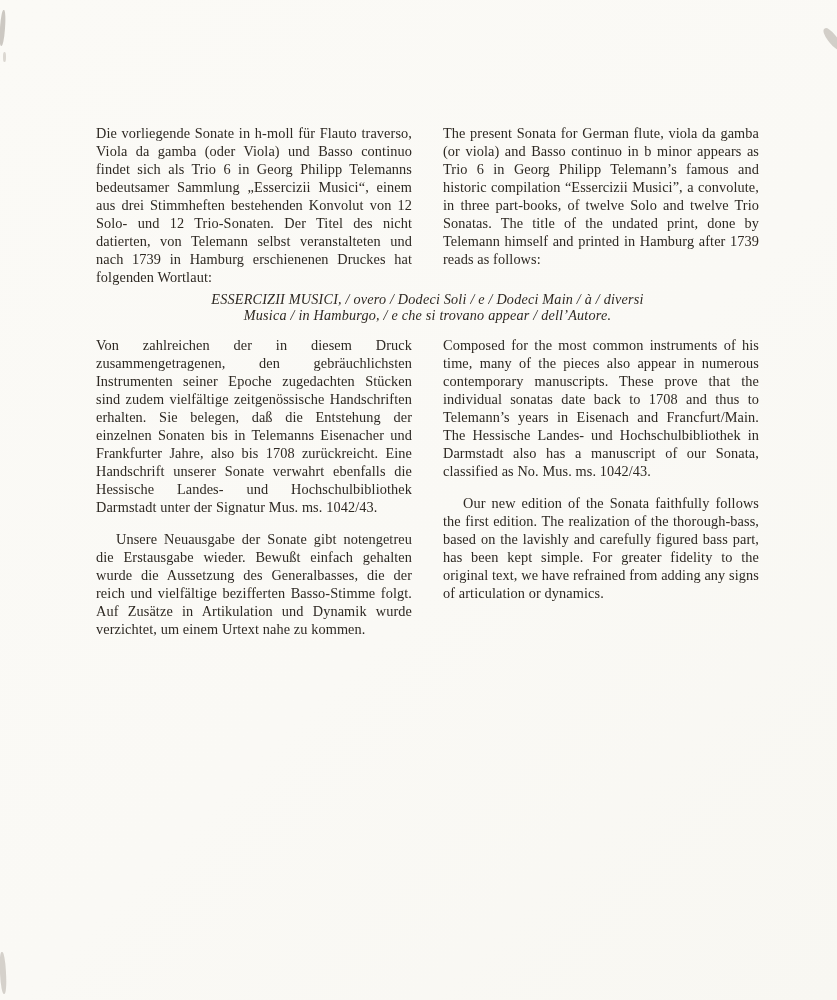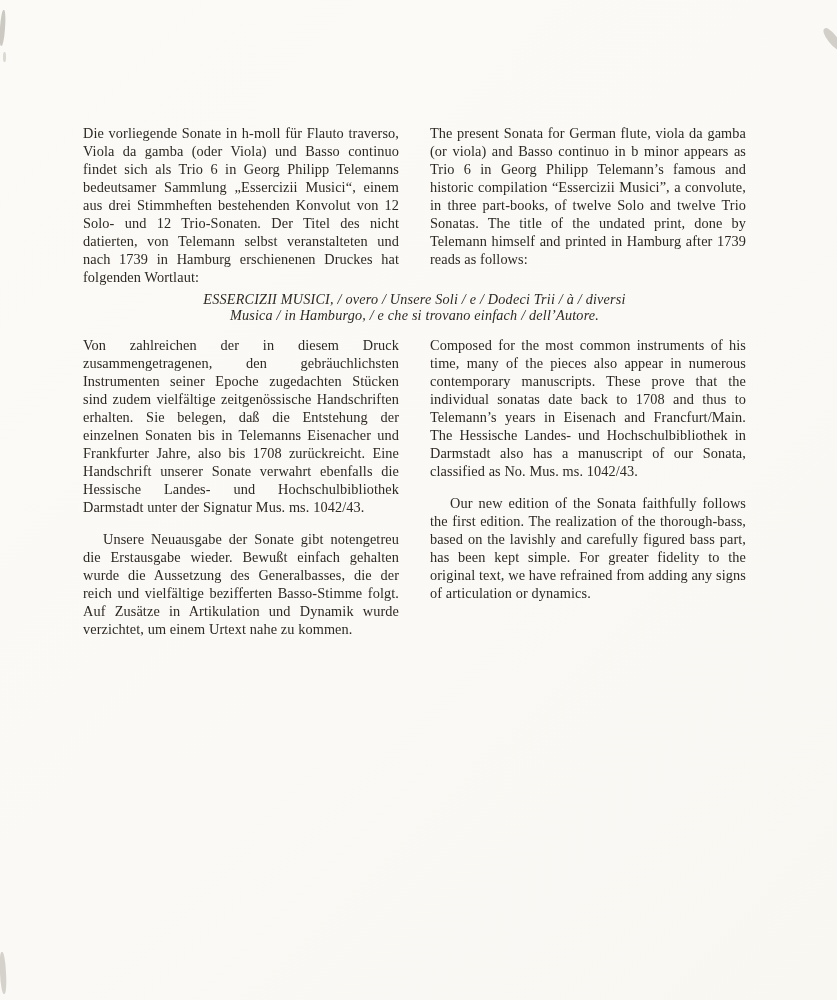--- a/index.html
+++ b/index.html
@@ -12,21 +12,21 @@
     width: 837px;
     height: 1000px;
     margin: 0 auto;
     background: linear-gradient(135deg, #fbfaf6 0%, #faf9f5 55%, #f8f7f2 100%);
     overflow: hidden;
     font-family: "Liberation Serif", "DejaVu Serif", serif;
     color: #2d2822;
   }
   .text-area {
     position: absolute;
-    left: 83px;
+    left: 96px;
     top: 124px;
     width: 663px;
   }
   .columns {
     display: flex;
     justify-content: space-between;
   }
   .col {
     width: 316px;
   }
@@ -90,22 +90,22 @@
     <div class="columns">
       <div class="col">
         <p class="para">Die vorliegende Sonate in h-moll für Flauto traverso, Viola da gamba (oder Viola) und Basso continuo findet sich als Trio 6 in Georg Philipp Telemanns bedeutsamer Sammlung „Essercizii Musici“, einem aus drei Stimmheften bestehenden Konvolut von 12 Solo- und 12 Trio-Sonaten. Der Titel des nicht datierten, von Telemann selbst veranstalteten und nach 1739 in Hamburg erschienenen Druckes hat folgenden Wortlaut:</p>
       </div>
       <div class="col">
         <p class="para">The present Sonata for German flute, viola da gamba (or viola) and Basso continuo in b minor appears as Trio 6 in Georg Philipp Telemann’s famous and historic compilation “Essercizii Musici”, a convolute, in three part-books, of twelve Solo and twelve Trio Sonatas. The title of the undated print, done by Telemann himself and printed in Hamburg after 1739 reads as follows:</p>
       </div>
     </div>
 
     <div class="title-citation">
-      <div>ESSERCIZII MUSICI, / overo / Unsere Soli / e / Dodeci Trii / à / diversi</div>
-      <div>Musica / in Hamburgo, / e che si trovano einfach / dell’Autore.</div>
+      <div>ESSERCIZII MUSICI, / overo / Dodeci Soli / e / Dodeci Main / à / diversi</div>
+      <div>Musica / in Hamburgo, / e che si trovano appear / dell’Autore.</div>
     </div>
 
     <div class="columns">
       <div class="col">
         <p class="para">Von zahlreichen der in diesem Druck zusammengetragenen, den gebräuchlichsten Instrumenten seiner Epoche zugedachten Stücken sind zudem vielfältige zeitgenössische Handschriften erhalten. Sie belegen, daß die Entstehung der einzelnen Sonaten bis in Telemanns Eisenacher und Frankfurter Jahre, also bis 1708 zurückreicht. Eine Handschrift unserer Sonate verwahrt ebenfalls die Hessische Landes- und Hochschulbibliothek Darmstadt unter der Signatur Mus. ms. 1042/43.</p>
         <p class="para indent">Unsere Neuausgabe der Sonate gibt notengetreu die Erstausgabe wieder. Bewußt einfach gehalten wurde die Aussetzung des Generalbasses, die der reich und vielfältige bezifferten Basso-Stimme folgt. Auf Zusätze in Artikulation und Dynamik wurde verzichtet, um einem Urtext nahe zu kommen.</p>
       </div>
       <div class="col">
         <p class="para">Composed for the most common instruments of his time, many of the pieces also appear in numerous contemporary manuscripts. These prove that the individual sonatas date back to 1708 and thus to Telemann’s years in Eisenach and Francfurt/Main. The Hessische Landes- und Hochschulbibliothek in Darmstadt also has a manuscript of our Sonata, classified as No. Mus. ms. 1042/43.</p>
         <p class="para indent">Our new edition of the Sonata faithfully follows the first edition. The realization of the thorough-bass, based on the lavishly and carefully figured bass part, has been kept simple. For greater fidelity to the original text, we have refrained from adding any signs of articulation or dynamics.</p>

